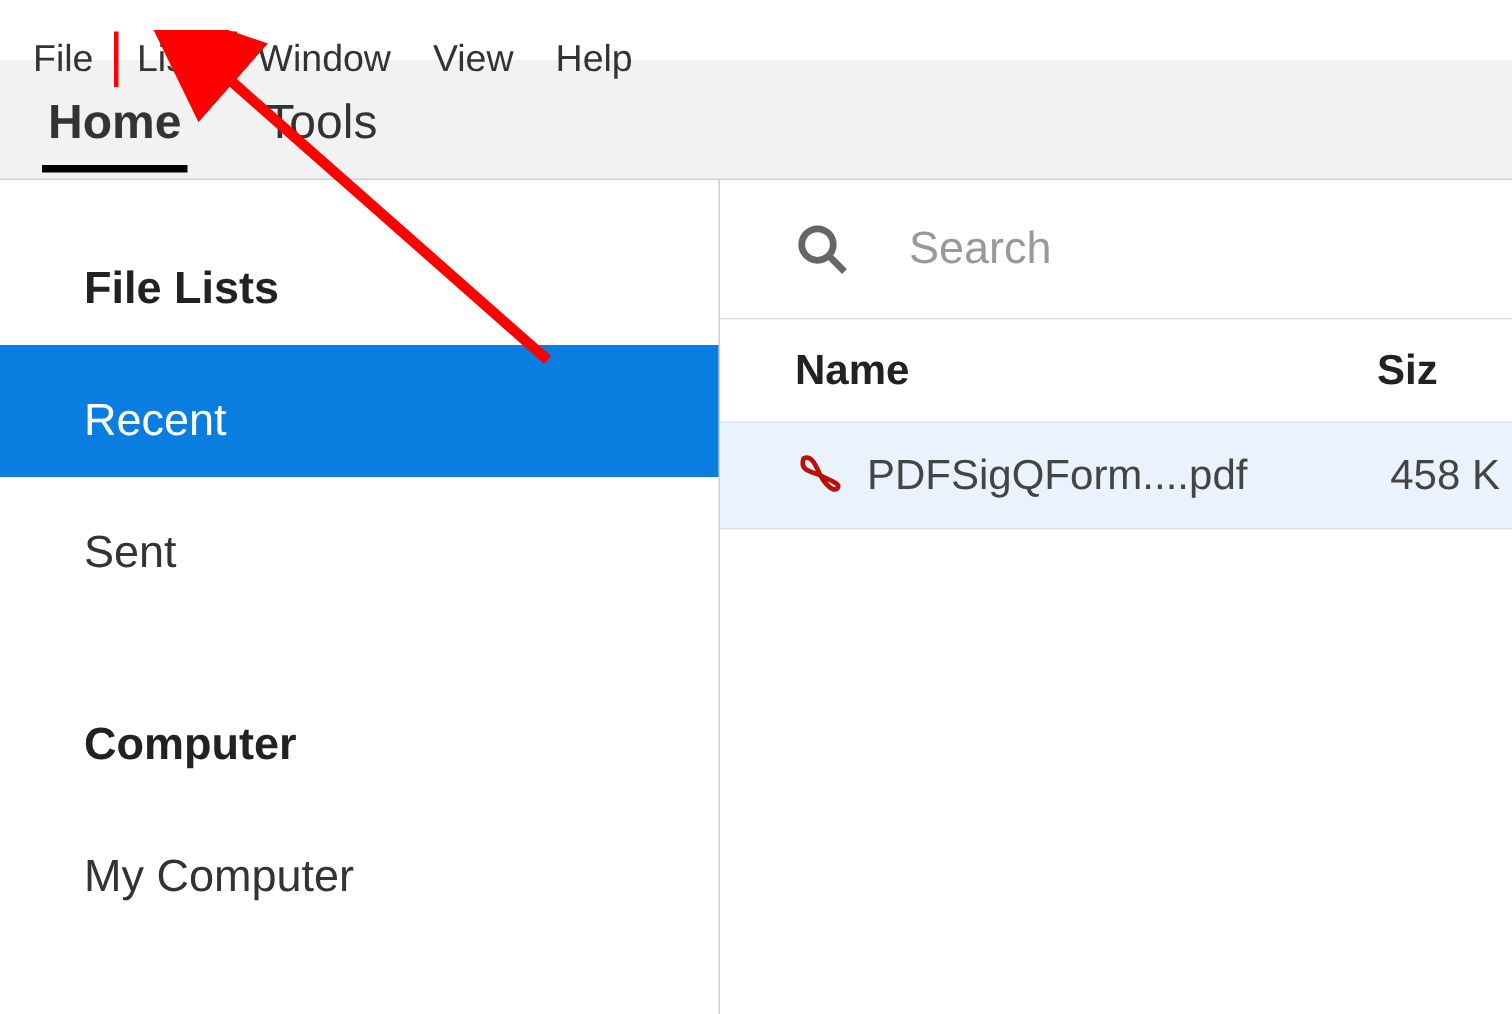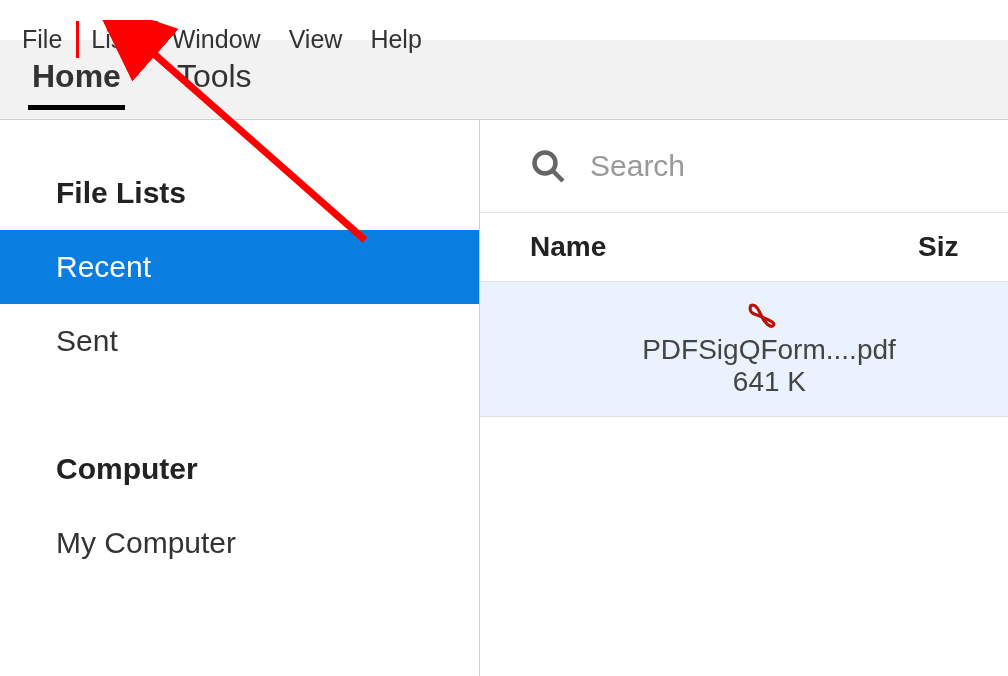--- a/index.html
+++ b/index.html
@@ -31,21 +31,21 @@
       margin-top: 38px;
     }
     .edit-highlight {
       border: 3px solid #ff0000;
       border-bottom: none;
       border-top: none;
       padding: 4px 12px;
     }
     .tabbar {
       display: flex;
-      align-items: flex-start;
+      align-items: center;
       height: 80px;
       background: #f2f2f2;
       border-bottom: 1px solid #d0d0d0;
       padding: 0 28px;
       gap: 48px;
       font-size: 32px;
       color: #333;
     }
     .tab {
       padding: 18px 4px 14px 4px;
@@ -75,39 +75,39 @@
     }
     .sidebar-heading {
       font-size: 30px;
       font-weight: 600;
       color: #222;
       padding: 20px 0 20px 56px;
     }
     .sidebar-item {
       font-size: 30px;
       color: #333;
-      padding: 20px 0 20px 56px;
+      padding: 34px 0 20px 56px;
       cursor: pointer;
     }
     .sidebar-item.selected {
       background: #0a7de0;
       color: #fff;
     }
     .storage-heading {
       margin-top: 54px;
     }
     .content {
       flex: 1;
       display: flex;
       flex-direction: column;
     }
     .search-row {
       display: flex;
       align-items: center;
-      gap: 24px;
+      gap: 40px;
       padding: 28px 0 28px 50px;
       border-bottom: 1px solid #e0e0e0;
     }
     .search-icon-svg {
       width: 36px;
       height: 36px;
       stroke: #666;
       fill: none;
       stroke-width: 3;
     }
@@ -141,21 +141,20 @@
     }
     .table-row {
       display: flex;
       align-items: center;
       padding: 18px 0 18px 50px;
       background: #eaf3fd;
       border-bottom: 1px solid #e0e0e0;
       cursor: pointer;
       font-size: 28px;
       color: #444;
-      flex-direction: column;
     }
     .file-icon-wrap {
       width: 48px;
       display: flex;
       align-items: center;
     }
     .pdf-icon-svg {
       width: 34px;
       height: 34px;
       fill: none;
@@ -217,21 +216,21 @@
       <div class="th-size">Siz</div>
     </div>
 
     <div class="table-row">
       <div class="file-icon-wrap">
         <svg class="pdf-icon-svg" viewBox="0 0 24 24">
           <path d="M4 4 C 8 2, 10 8, 12 12 C 14 16, 18 20, 20 18 C 22 16, 16 14, 12 12 C 8 10, 2 10, 4 4 Z"></path>
         </svg>
       </div>
       <div class="td-name">PDFSigQForm....pdf</div>
-      <div class="td-size">641 K</div>
+      <div class="td-size">458 K</div>
     </div>
   </div>
 </div>
 
 <svg class="annotation-arrow" width="320" height="260">
   <defs>
     <marker id="arrowhead" markerWidth="12" markerHeight="10" refX="2" refY="5" orient="auto">
       <polygon points="0 0, 12 5, 0 10" fill="#ff0000"></polygon>
     </marker>
   </defs>

